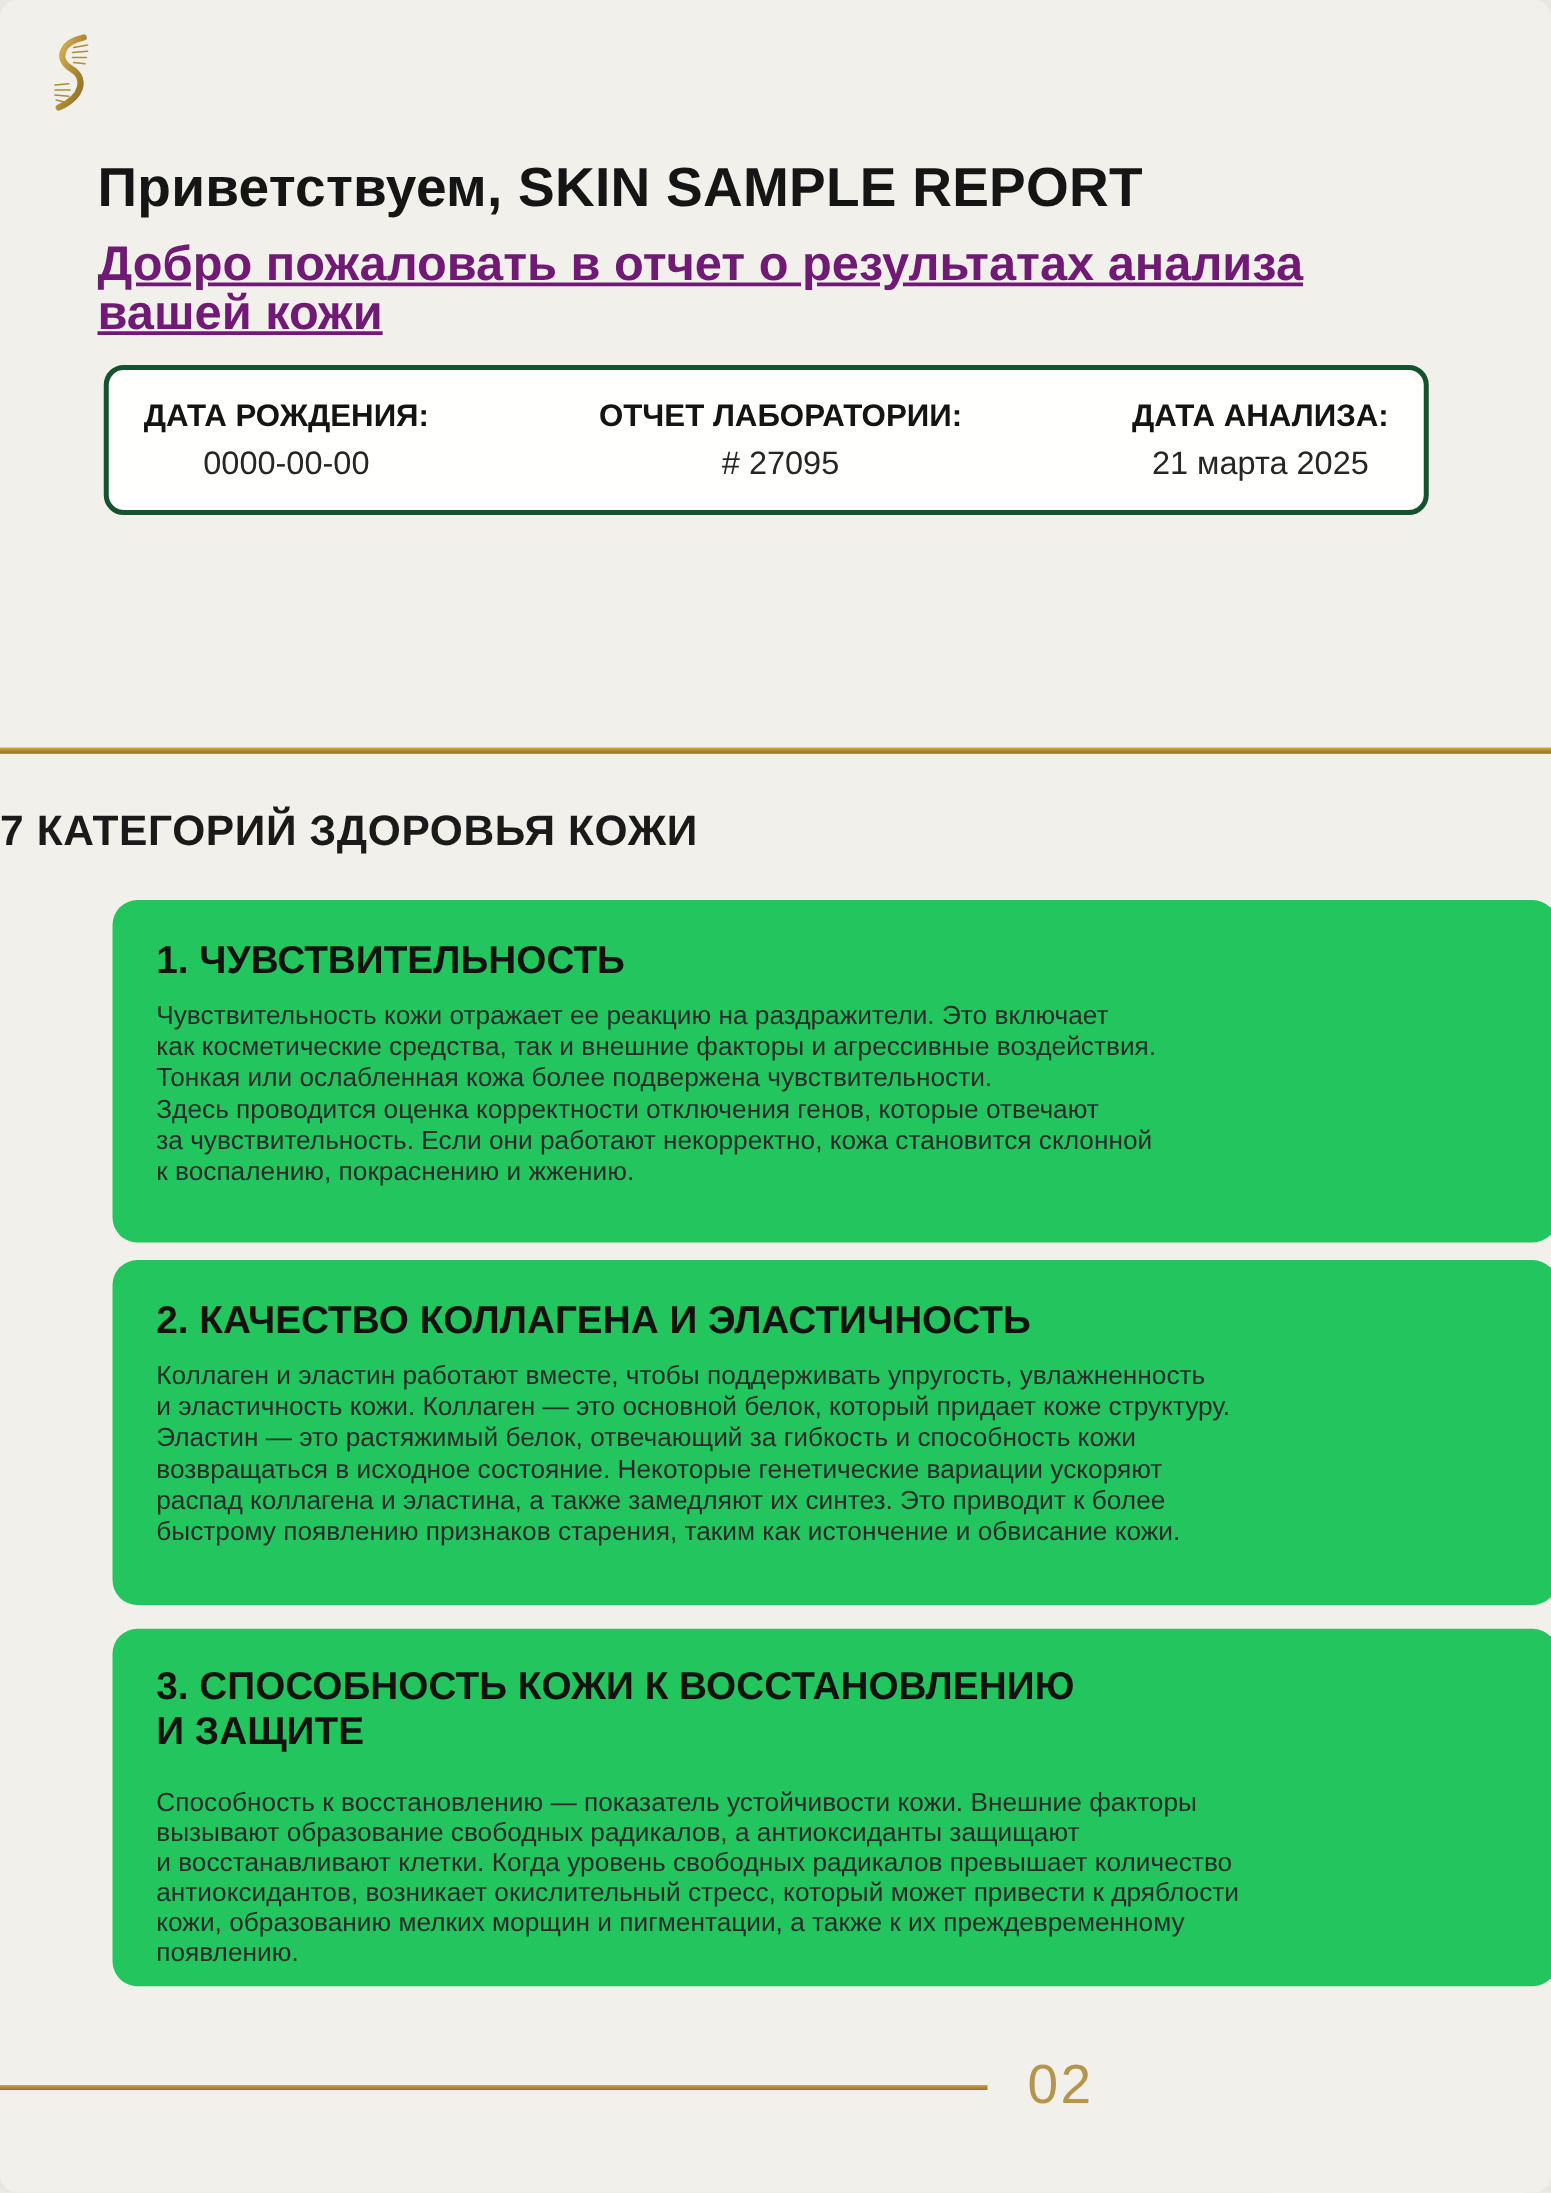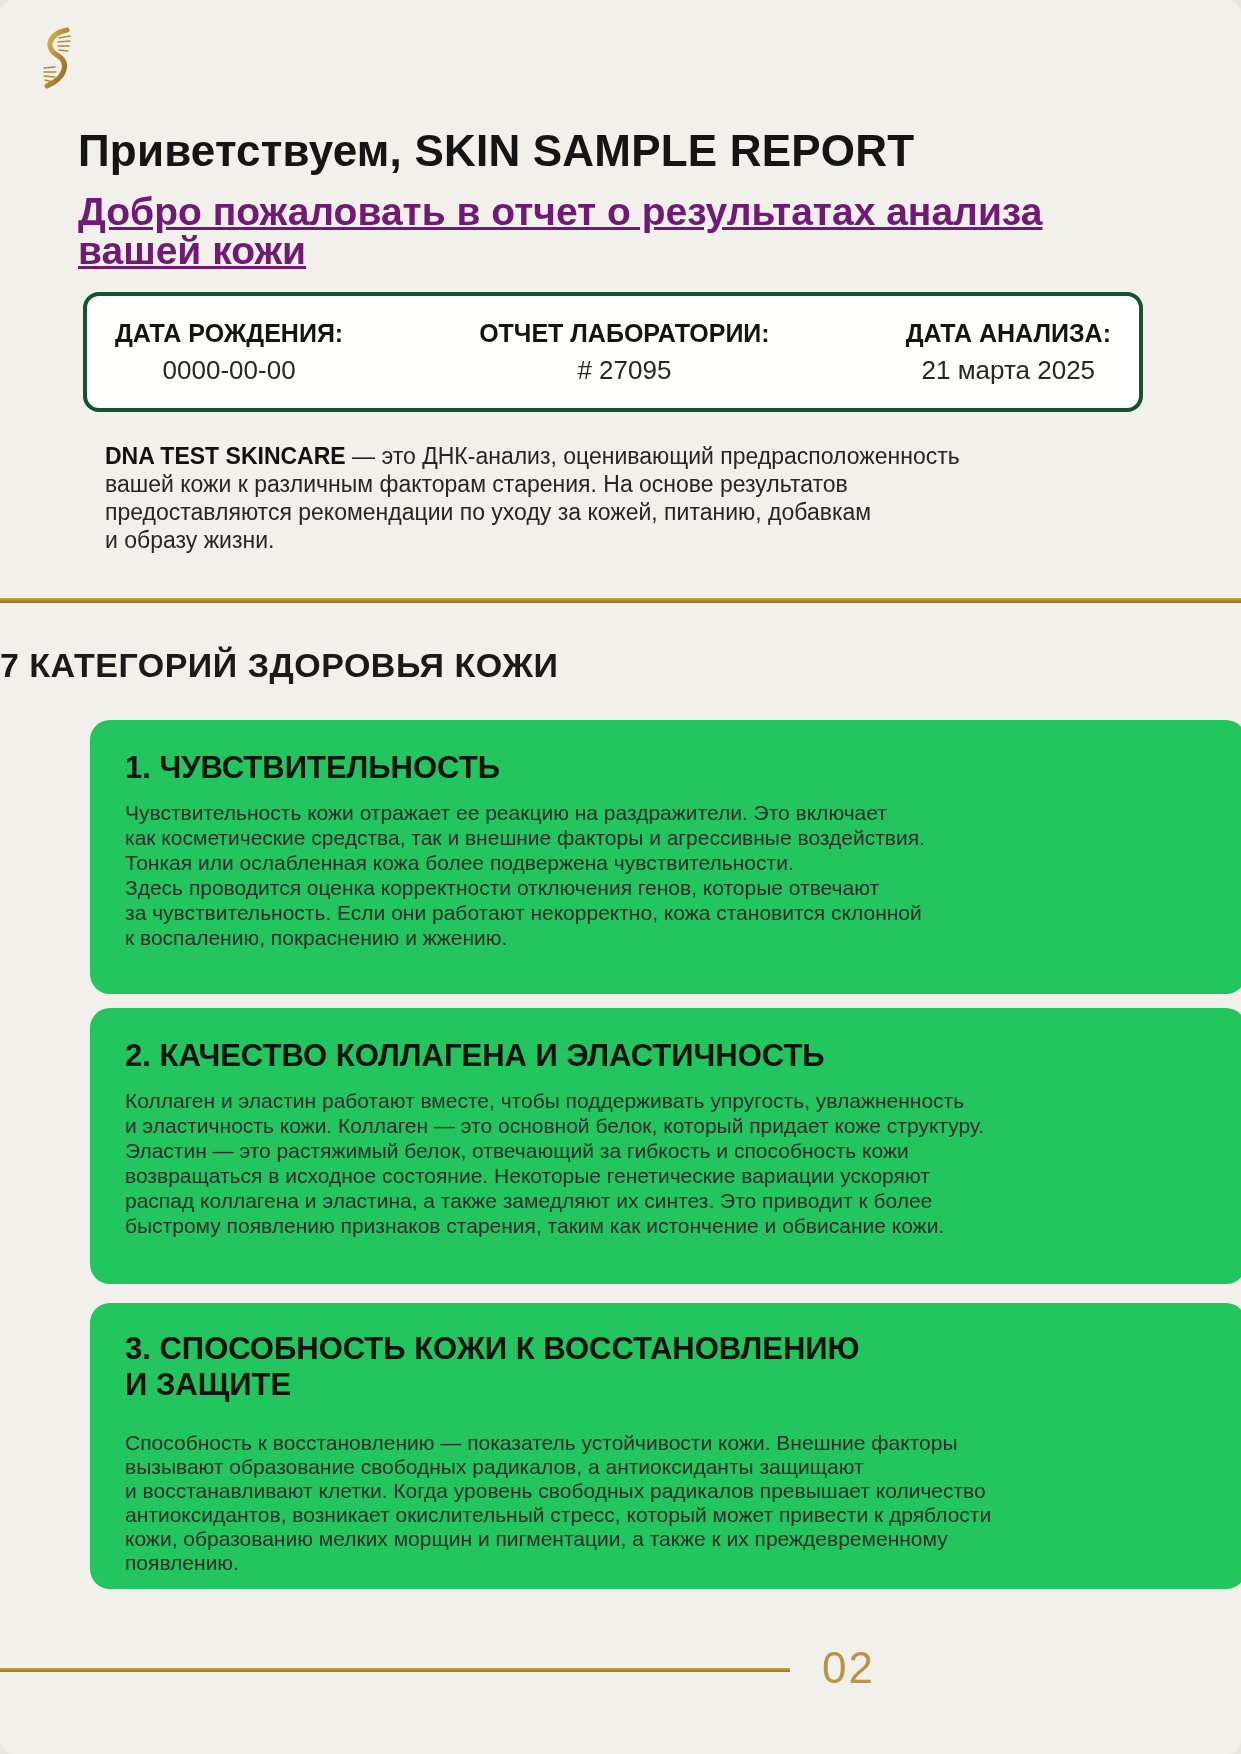--- a/index.html
+++ b/index.html
@@ -177,24 +177,20 @@
     <div class="info-field">
       <div class="info-label">ОТЧЕТ ЛАБОРАТОРИИ:</div>
       <div class="info-value"># 27095</div>
     </div>
     <div class="info-field">
       <div class="info-label">ДАТА АНАЛИЗА:</div>
       <div class="info-value">21 марта 2025</div>
     </div>
   </div>
 
-  <p class="intro"><span class="lead">DNA TEST SKINCARE</span><span> — это ДНК-анализ, оценивающий предрасположенность
-вашей кожи к различным факторам старения. На основе результатов
-предоставляются рекомендации по уходу за кожей, питанию, добавкам
-и образу жизни.</span></p>
 
   <div class="gold-divider"></div>
   <div class="section-title">7 КАТЕГОРИЙ ЗДОРОВЬЯ КОЖИ</div>
 
   <div class="card card-1">
     <h3 class="card-title">1. ЧУВСТВИТЕЛЬНОСТЬ</h3>
     <p class="card-body">Чувствительность кожи отражает ее реакцию на раздражители. Это включает
 как косметические средства, так и внешние факторы и агрессивные воздействия.
 Тонкая или ослабленная кожа более подвержена чувствительности.
 Здесь проводится оценка корректности отключения генов, которые отвечают

